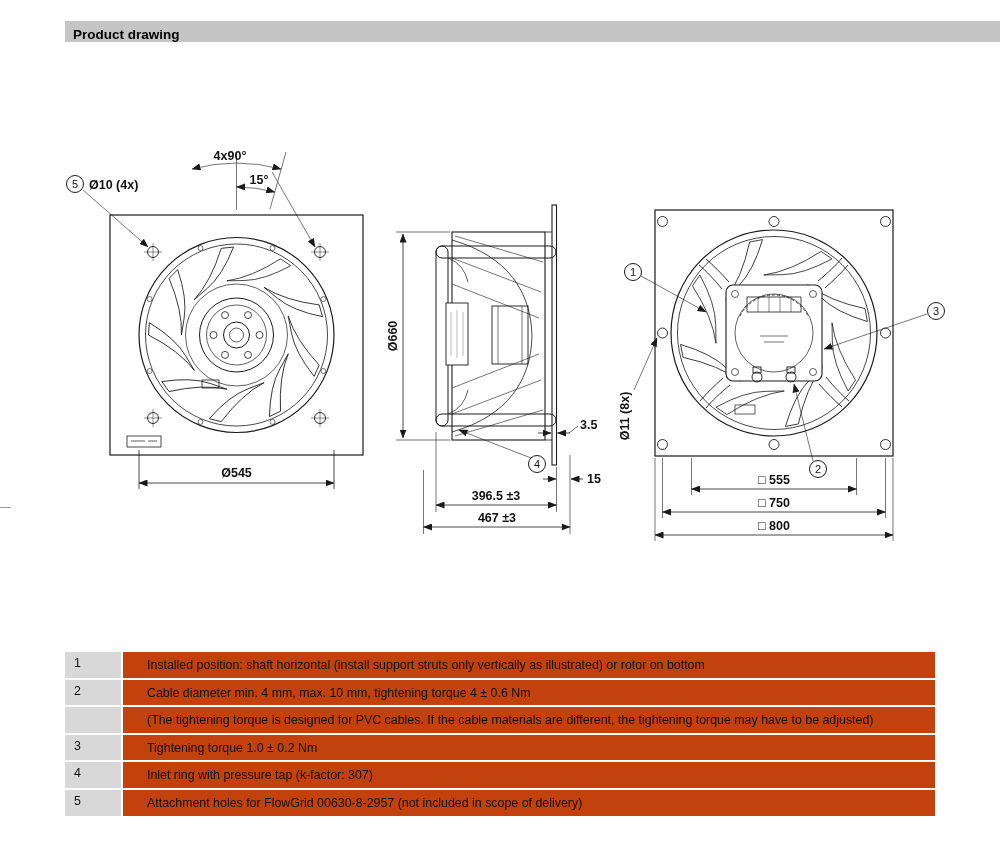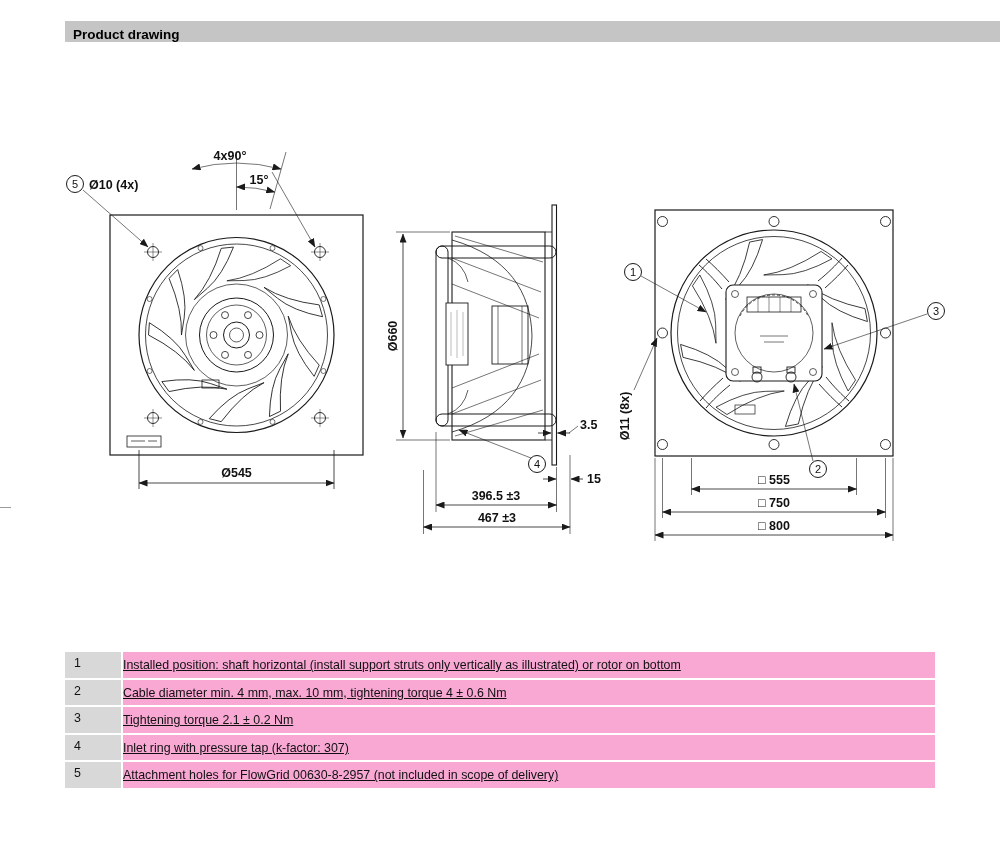--- a/index.html
+++ b/index.html
@@ -8,21 +8,21 @@
   .title-bar { position:absolute; left:65px; top:21px; width:962px; height:21px;
     background:#c5c5c5; display:flex; align-items:flex-end; padding-left:8px; }
   .title-bar h1 { font-size:13.5px; font-weight:bold; color:#000; }
   .margin-mark { position:absolute; left:0; top:507px; width:11px; height:1px; background:#9a9a9a; }
   svg.drawing { position:absolute; left:0; top:0; }
   svg text { font-family:"Liberation Sans", sans-serif; }
   .notes { position:absolute; left:65px; top:652px; width:870px;
     display:flex; flex-direction:column; gap:2px; font-size:12.4px; }
   .note-row { display:flex; gap:2px; }
   .note-num { width:56px; flex:none; background:#d8d8d8; padding:4px 0 3px 9px; }
-  .note-text { flex:1; background:#f9a8d4; padding:4px 12px 3px 0; line-height:1.5;text-decoration:underline; }
+  .note-text { flex:1; background:#c2410c; padding:4px 12px 3px 24px; line-height:1.5; }
 </style>
 </head>
 <body>
 
 <header class="title-bar">
   <h1>Product drawing</h1>
 </header>
 
 <div class="margin-mark"></div>
 
@@ -279,22 +279,26 @@
 <div class="notes">
   <div class="note-row">
     <div class="note-num">1</div>
     <div class="note-text">Installed position: shaft horizontal (install support struts only vertically as illustrated) or rotor on bottom</div>
   </div>
   <div class="note-row">
     <div class="note-num">2</div>
     <div class="note-text">Cable diameter min. 4 mm, max. 10 mm, tightening torque 4 ± 0.6 Nm</div>
   </div>
   <div class="note-row">
+    <div class="note-num"></div>
+    <div class="note-text">(The tightening torque is designed for PVC cables. If the cable materials are different, the tightening torque may have to be adjusted)</div>
+  </div>
+  <div class="note-row">
     <div class="note-num">3</div>
-    <div class="note-text">Tightening torque 2.1 ± 0.2 Nm</div>
+    <div class="note-text">Tightening torque 1.0 ± 0.2 Nm</div>
   </div>
   <div class="note-row">
     <div class="note-num">4</div>
     <div class="note-text">Inlet ring with pressure tap (k-factor: 307)</div>
   </div>
   <div class="note-row">
     <div class="note-num">5</div>
     <div class="note-text">Attachment holes for FlowGrid 00630-8-2957 (not included in scope of delivery)</div>
   </div>
 </div>

